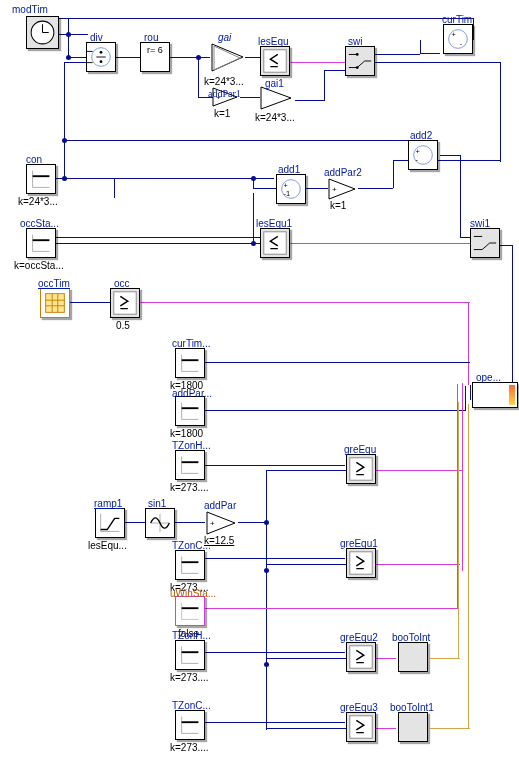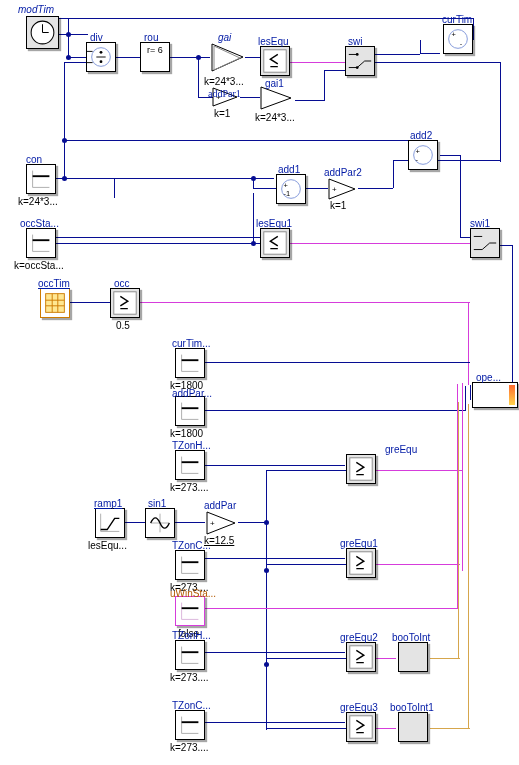--- a/index.html
+++ b/index.html
@@ -170,21 +170,21 @@
 <div class="wire v magenta" style="left:457px; top:384px; height:225px;"></div>
 <div class="wire v" style="left:465px; top:386px; height:25px;"></div>
 
 <div class="block shadow" style="left:26px; top:16px; width:33px; height:33px; background:#e4e4e4;">
   <svg class="icon" viewBox="0 0 30 30">
     <circle cx="15" cy="15" r="11" fill="#fff" stroke="#000"></circle>
     <line x1="15" y1="15" x2="15" y2="7" stroke="#000"></line>
     <line x1="15" y1="15" x2="21" y2="15" stroke="#000"></line>
   </svg>
 </div>
-<div class="label" style="left:18px; top:4px;font-style:italic;">modTim</div>
+<div class="label" style="left:12px; top:4px;">modTim</div>
 
 <div class="block shadow" style="left:86px; top:42px;">
   <svg class="icon" viewBox="0 0 30 30">
     <circle cx="15" cy="15" r="10" fill="#fff" stroke="#7e94d8"></circle>
     <circle cx="15" cy="10" r="1.5" fill="#000"></circle>
     <line x1="10" y1="15" x2="20" y2="15" stroke="#000"></line>
     <circle cx="15" cy="20" r="1.5" fill="#000"></circle>
     <line x1="0" y1="9" x2="6" y2="9" stroke="#000"></line>
     <line x1="0" y1="21" x2="6" y2="21" stroke="#000"></line>
   </svg>
@@ -367,21 +367,21 @@
 </div>
 <div class="label" style="left:172px; top:440px;">TZonH...</div>
 <div class="label black" style="left:170px; top:482px;">k=273....</div>
 
 <div class="block shadow" style="left:346px; top:454px; background:#e4e4e4;">
   <svg class="icon" viewBox="0 0 30 30">
     <rect x="3" y="3" width="24" height="24" fill="#fff" stroke="#888"></rect>
     <path d="M 10 8 L 18 13 L 10 18 M 10 21 L 18 21" fill="none" stroke="#000" stroke-width="1.5"></path>
   </svg>
 </div>
-<div class="label" style="left:344px; top:444px;margin-left:41px;">greEqu</div>
+<div class="label" style="left:344px; top:444px;">greEqu</div>
 
 <div class="block shadow" style="left:95px; top:508px;">
   <svg class="icon" viewBox="0 0 30 30">
     <line x1="5" y1="24" x2="5" y2="5" stroke="#aaa"></line>
     <line x1="5" y1="24" x2="25" y2="24" stroke="#aaa"></line>
     <path d="M 5 22 L 12 22 L 20 10 L 25 10" fill="none" stroke="#000" stroke-width="1.5"></path>
   </svg>
 </div>
 <div class="label" style="left:94px; top:498px; text-decoration:underline;">ramp1</div>
 <div class="label black" style="left:88px; top:540px;">lesEqu...</div>

